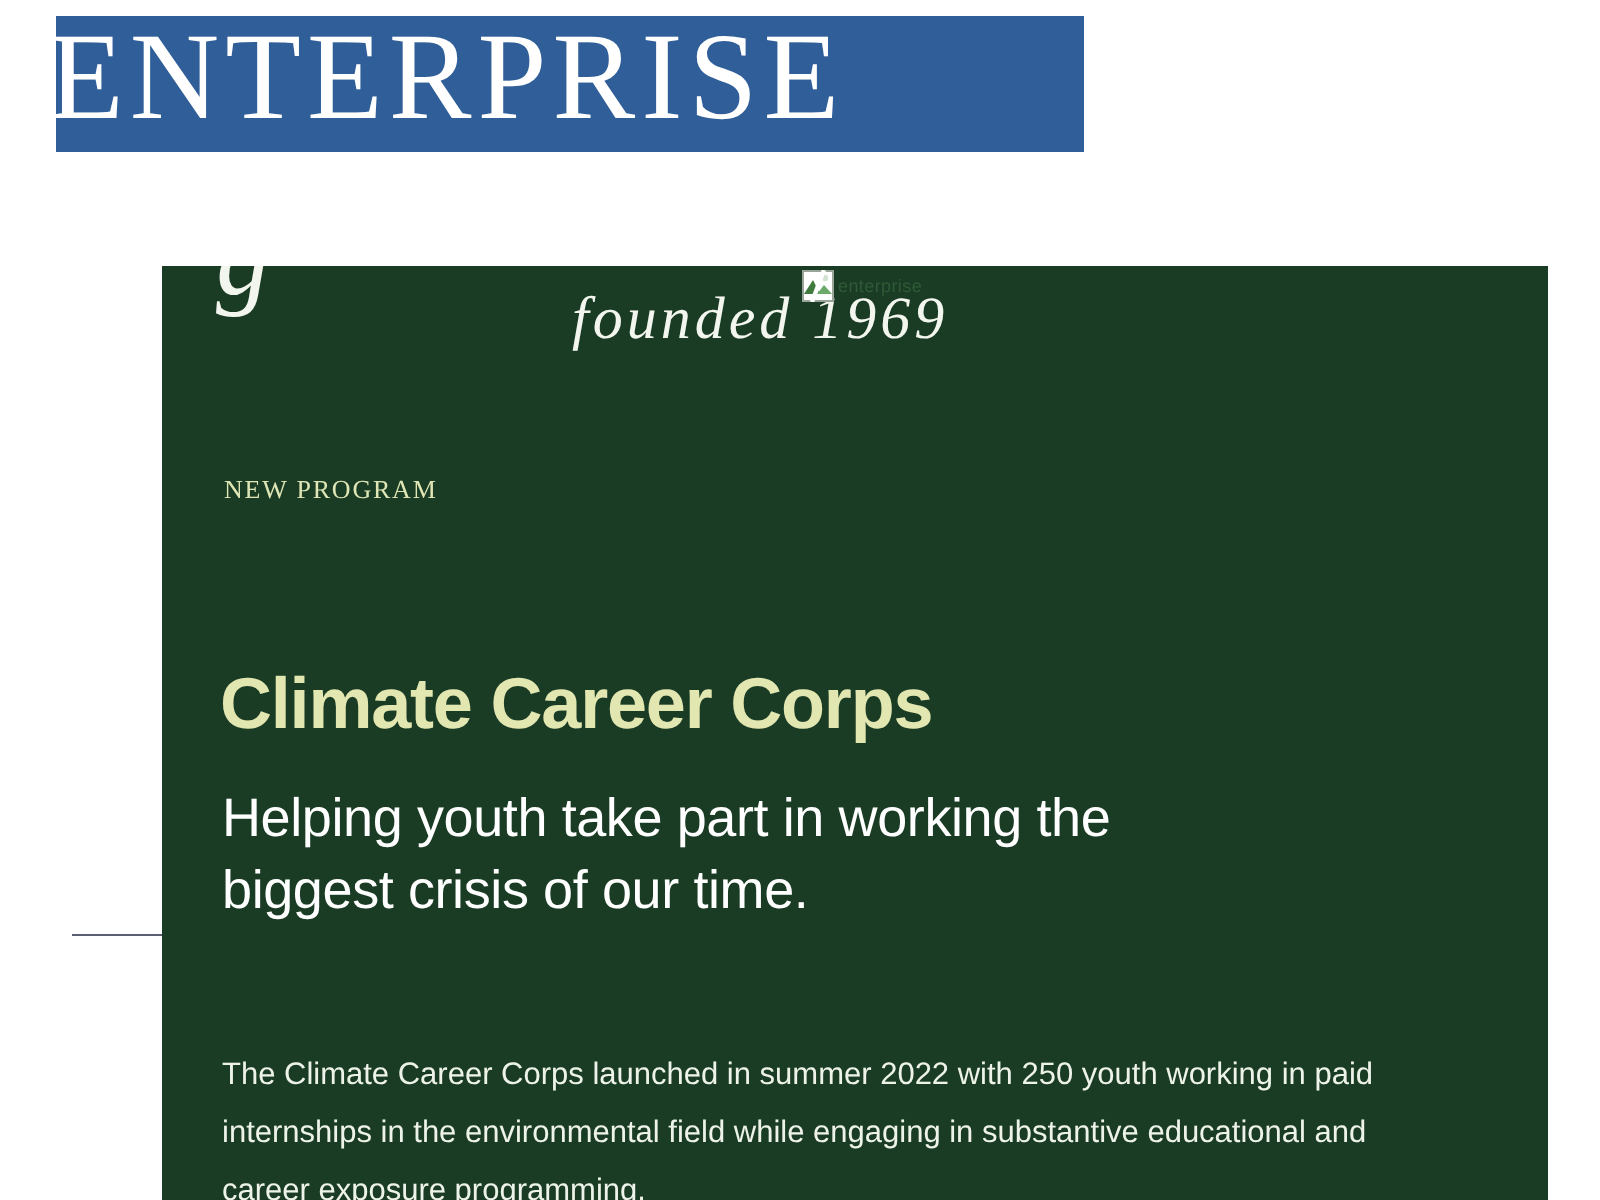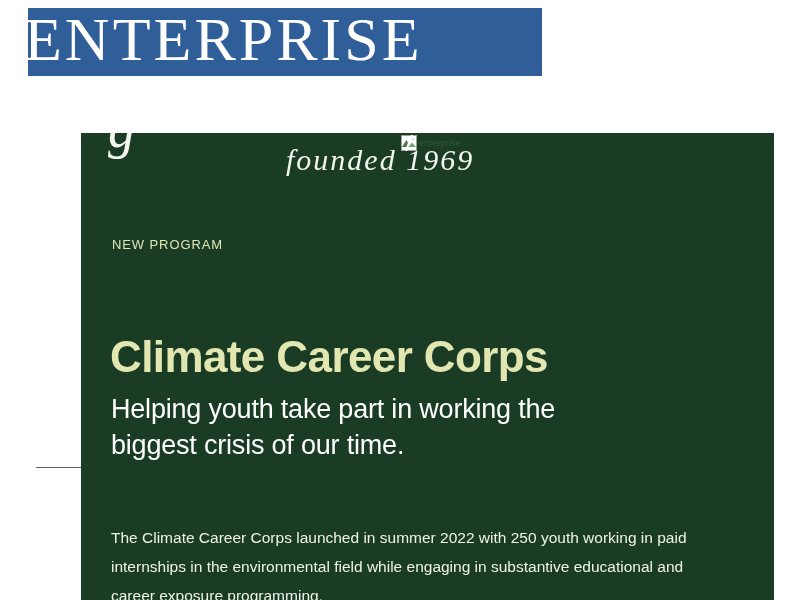--- a/index.html
+++ b/index.html
@@ -131,34 +131,34 @@
     font-size: 9px;
     line-height: 16px;
     color: #2f5a37;
     letter-spacing: 0.2px;
   }
 
   .eyebrow {
     position: absolute;
     left: 31px;
     top: 103px;
-    font-family: Liberation Sans, sans-serif;
+    font-family: Liberation Serif, serif;
     font-size: 13px;
     line-height: 18px;
     letter-spacing: 0.9px;
     color: #dfe5b4;
     white-space: nowrap;
   }
 
   .hero-title {
     position: absolute;
     left: 29px;
     top: 168px;
     font-family: "Liberation Sans", sans-serif;
-    font-size: 44px;
+    font-size: 36px;
     line-height: 54px;
     font-weight: 700;
     letter-spacing: -0.6px;
     color: #e2e6b0;
     white-space: nowrap;
   }
 
   .hero-sub {
     position: absolute;
     left: 30px;

